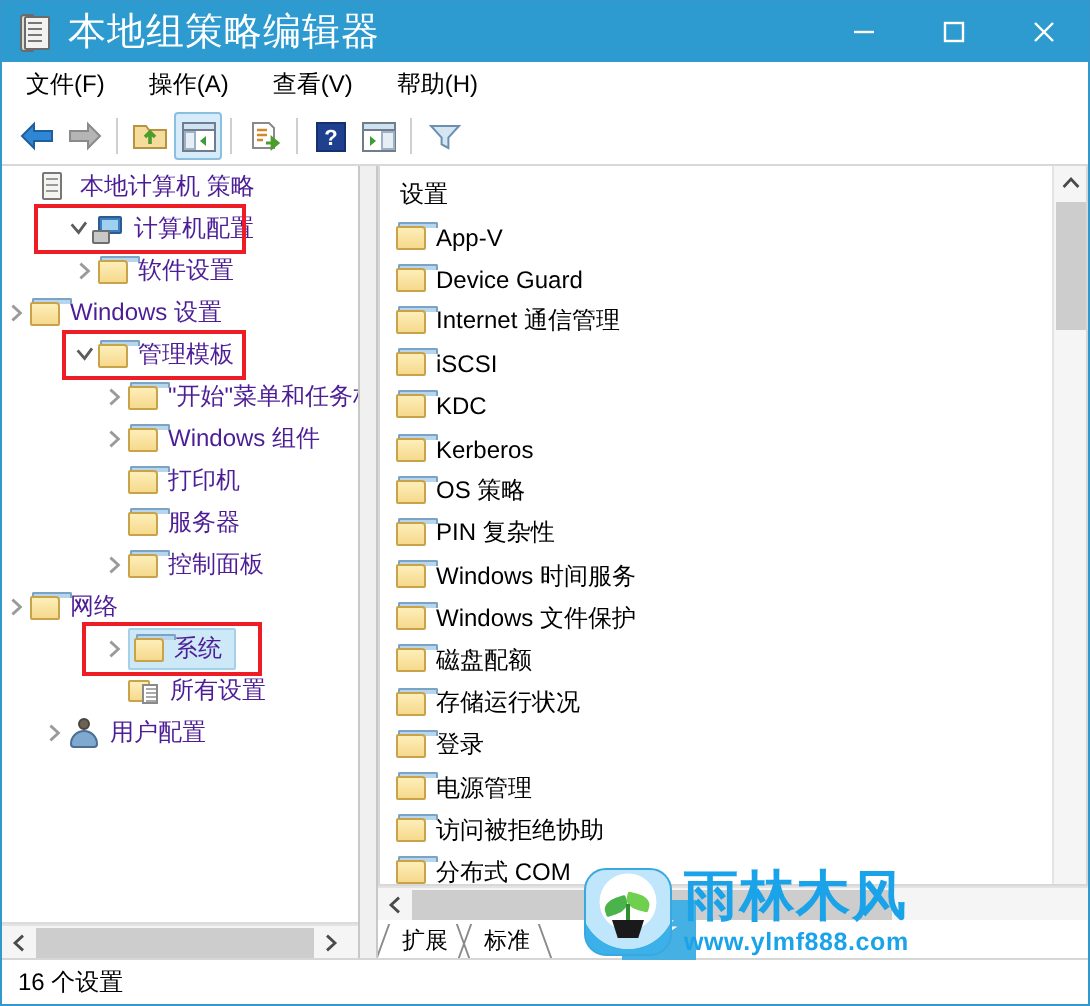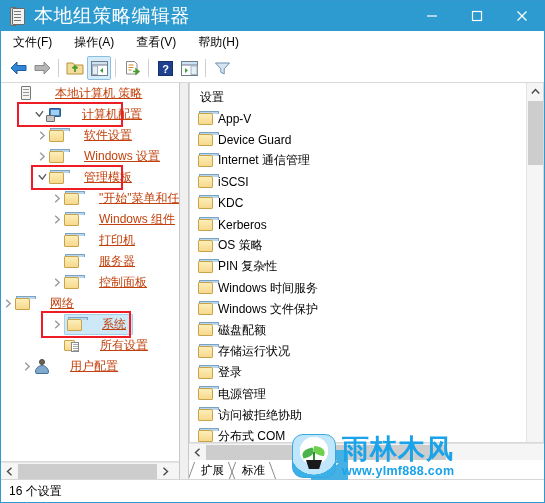--- a/index.html
+++ b/index.html
@@ -69,21 +69,21 @@
   .right-pane{flex:1 1 auto;display:flex;flex-direction:column;min-width:0;min-height:0;}
   .list-area{
     flex:1 1 auto;display:flex;min-height:0;border:1px solid #d8d8d8;border-top:0;
     background:#fff;position:relative;
   }
   .list{flex:1 1 auto;overflow:hidden;padding-top:3px;min-width:0;}
   
   .trow{height:21px;display:flex;align-items:center;white-space:nowrap;position:relative;}
   .chev{width:14px;flex:0 0 14px;display:flex;align-items:center;justify-content:center;color:#7a7a7a;}
   .chev svg{display:block;}
-  .tlabel{font-size:12px;color:#c2410c;margin-left:20px;text-decoration:underline;}
+  .tlabel{font-size:12px;color:#4c1d95;margin-left:5px;}
   .folder{
     width:15px;height:12px;flex:0 0 15px;position:relative;display:inline-block;
   }
   .folder .back{
     position:absolute;left:0;top:0;width:15px;height:12px;
     background:linear-gradient(#fdeeb9,#f6d98d);border:1px solid #c9a349;
     border-radius:1px 2px 1px 1px;box-sizing:border-box;
   }
   .folder .tab{
     position:absolute;left:1px;top:-2px;width:6px;height:3px;
@@ -290,21 +290,21 @@
               <svg width="9" height="9" viewBox="0 0 9 9">
                 <path d="M2.2 0.8 L6.2 4.5 L2.2 8.2" fill="none" stroke="#9a9a9a" stroke-width="1.4"></path>
               </svg>
             </span>
             <span class="folder">
               <span class="tab"></span>
               <span class="back"></span>
             </span>
             <span class="tlabel">软件设置</span>
           </div>
-          <div class="trow" style="padding-left: 34px;">
+          <div class="trow" style="">
             <span class="chev">
               <svg width="9" height="9" viewBox="0 0 9 9">
                 <path d="M2.2 0.8 L6.2 4.5 L2.2 8.2" fill="none" stroke="#9a9a9a" stroke-width="1.4"></path>
               </svg>
             </span>
             <span class="folder">
               <span class="tab"></span>
               <span class="back"></span>
             </span>
             <span class="tlabel">Windows 设置</span>

